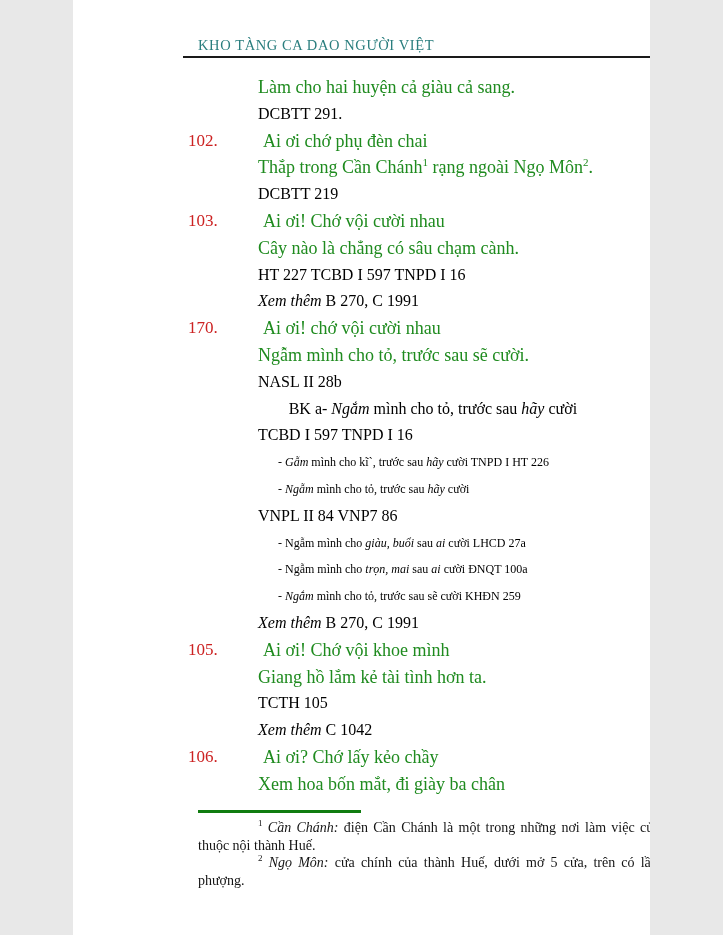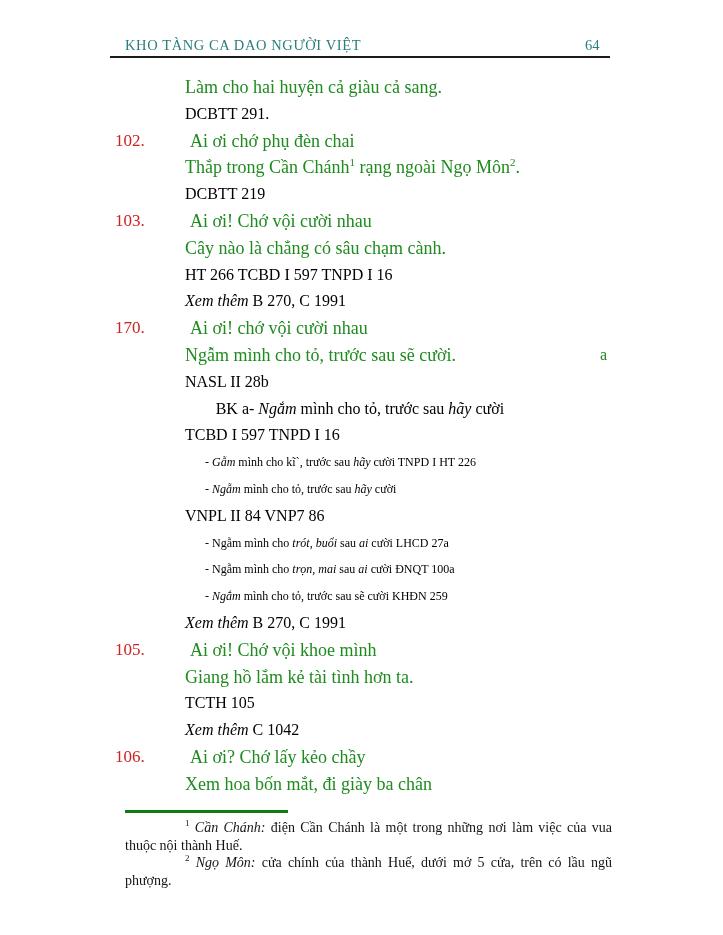--- a/index.html
+++ b/index.html
@@ -1,17 +1,17 @@
 <!DOCTYPE html>
 <html><head>
 <meta charset="utf-8">
 <style>
   html,body{margin:0;padding:0;background:#e8e8e8;}
   .page{
-    position:relative;width:723px;height:935px;background:#ffffff;
+    position:relative;width:577px;height:935px;background:#ffffff;
     font-family:"Liberation Serif",serif;overflow:hidden;margin:0 auto;
   }
   
   .header-title{
     position:absolute;left:125px;top:37px;font-size:14.5px;
     color:#2a7e7e;letter-spacing:.6px;white-space:nowrap;
   }
   .page-number{
     position:absolute;left:585px;top:37px;font-size:14.5px;color:#2a7e7e;
   }
@@ -54,31 +54,31 @@
   <div class="header-rule"></div>
 
   <div class="body-lines">
       <div class="bline t-verse"><span class="seg-g">Làm cho hai huyện cả giàu cả sang.</span></div>
       <div class="bline t-ref"><span class="seg-b">DCBTT 291.</span></div>
       <div class="bline t-verse numbered"><span class="entry-num">102.</span><span class="seg-g">Ai ơi chớ phụ đèn chai</span></div>
       <div class="bline t-verse"><span class="seg-g">Thắp trong Cần Chánh</span><span class="seg-sup">1</span><span class="seg-g"> rạng ngoài Ngọ Môn</span><span class="seg-sup">2</span><span class="seg-g">.</span></div>
       <div class="bline t-ref"><span class="seg-b">DCBTT 219</span></div>
       <div class="bline t-verse numbered"><span class="entry-num">103.</span><span class="seg-g">Ai ơi! Chớ vội cười nhau</span></div>
       <div class="bline t-verse"><span class="seg-g">Cây nào là chẳng có sâu chạm cành.</span></div>
-      <div class="bline t-ref"><span class="seg-b">HT 266 TCBD I 597 TNPD I 16</span></div>
+      <div class="bline t-ref"><span class="seg-b">HT 227 TCBD I 597 TNPD I 16</span></div>
       <div class="bline t-ref"><span class="seg-i">Xem thêm</span><span class="seg-b"> B 270, C 1991</span></div>
       <div class="bline t-verse numbered"><span class="entry-num">170.</span><span class="seg-g">Ai ơi! chớ vội cười nhau</span></div>
       <div class="bline t-verse"><span class="seg-g">Ngẫm mình cho tỏ, trước sau sẽ cười.</span><span class="right-marker">a</span></div>
       <div class="bline t-ref"><span class="seg-b">NASL II 28b</span></div>
       <div class="bline t-ref"><span class="seg-bk">BK a</span><span class="seg-b">- </span><span class="seg-i">Ngắm</span><span class="seg-b"> mình cho tỏ, trước sau </span><span class="seg-i">hãy</span><span class="seg-b"> cười</span></div>
       <div class="bline t-ref"><span class="seg-b">TCBD I 597 TNPD I 16</span></div>
       <div class="bline t-variant"><span class="seg-b">- </span><span class="seg-i">Gẫm</span><span class="seg-b"> mình cho kĩ`, trước sau </span><span class="seg-i">hãy</span><span class="seg-b"> cười TNPD I HT 226</span></div>
       <div class="bline t-variant"><span class="seg-b">- </span><span class="seg-i">Ngẫm</span><span class="seg-b"> mình cho tỏ, trước sau </span><span class="seg-i">hãy</span><span class="seg-b"> cười</span></div>
       <div class="bline t-ref"><span class="seg-b">VNPL II 84 VNP7 86</span></div>
-      <div class="bline t-variant"><span class="seg-b">- Ngẫm mình cho </span><span class="seg-i">trót, buổi</span><span class="seg-b"> sau </span><span class="seg-i">ai</span><span class="seg-b"> cười LHCD 27a</span></div>
+      <div class="bline t-variant"><span class="seg-b">- Ngẫm mình cho </span><span class="seg-i">giàu, buổi</span><span class="seg-b"> sau </span><span class="seg-i">ai</span><span class="seg-b"> cười LHCD 27a</span></div>
       <div class="bline t-variant"><span class="seg-b">- Ngẫm mình cho </span><span class="seg-i">trọn, mai</span><span class="seg-b"> sau </span><span class="seg-i">ai</span><span class="seg-b"> cười ĐNQT 100a</span></div>
       <div class="bline t-variant"><span class="seg-b">- </span><span class="seg-i">Ngắm</span><span class="seg-b"> mình cho tỏ, trước sau sẽ cười KHĐN 259</span></div>
       <div class="bline t-ref"><span class="seg-i">Xem thêm</span><span class="seg-b"> B 270, C 1991</span></div>
       <div class="bline t-verse numbered"><span class="entry-num">105.</span><span class="seg-g">Ai ơi! Chớ vội khoe mình</span></div>
       <div class="bline t-verse"><span class="seg-g">Giang hồ lắm kẻ tài tình hơn ta.</span></div>
       <div class="bline t-ref"><span class="seg-b">TCTH 105</span></div>
       <div class="bline t-ref"><span class="seg-i">Xem thêm</span><span class="seg-b"> C 1042</span></div>
       <div class="bline t-verse numbered"><span class="entry-num">106.</span><span class="seg-g">Ai ơi? Chớ lấy kẻo chầy</span></div>
       <div class="bline t-verse"><span class="seg-g">Xem hoa bốn mắt, đi giày ba chân</span></div>
     </div>

